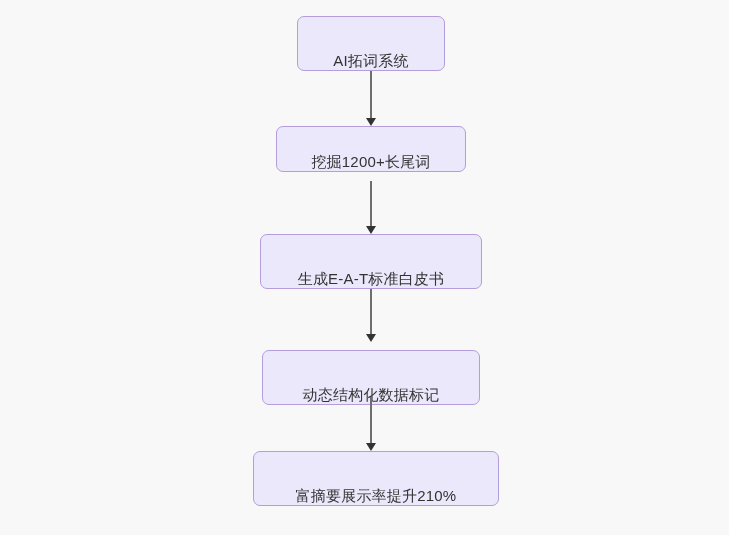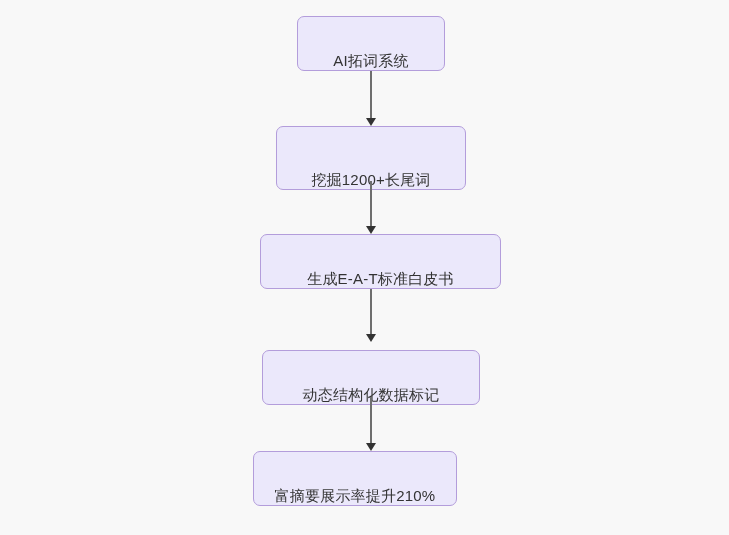--- a/index.html
+++ b/index.html
@@ -55,24 +55,24 @@
     position: absolute;
     width: 0;
     height: 0;
     border-left: 5px solid transparent;
     border-right: 5px solid transparent;
     border-top: 8px solid #333333;
     left: -4px;
   }
   
   #node-0 { left: 297px; top: 16px;  width: 148px; height: 55px; }
-  #node-1 { left: 276px; top: 126px; width: 190px; height: 64px; }
-  #node-2 { left: 260px; top: 234px; width: 241px; height: 55px; }
+  #node-1 { left: 276px; top: 126px; width: 190px; height: 46px; }
+  #node-2 { left: 260px; top: 234px; width: 222px; height: 55px; }
   #node-3 { left: 262px; top: 350px; width: 218px; height: 55px; }
-  #node-4 { left: 253px; top: 451px; width: 204px; height: 55px; }
+  #node-4 { left: 253px; top: 451px; width: 246px; height: 55px; }
   
   #edge-0 { left: 370px; top: 71px;  height: 55px; }
   #edge-1 { left: 370px; top: 181px; height: 53px; }
   #edge-2 { left: 370px; top: 289px; height: 53px; }
   #edge-3 { left: 370px; top: 397px; height: 54px; }
 </style>
 </head>
 <body>
 
 <div id="flowchart-canvas">

